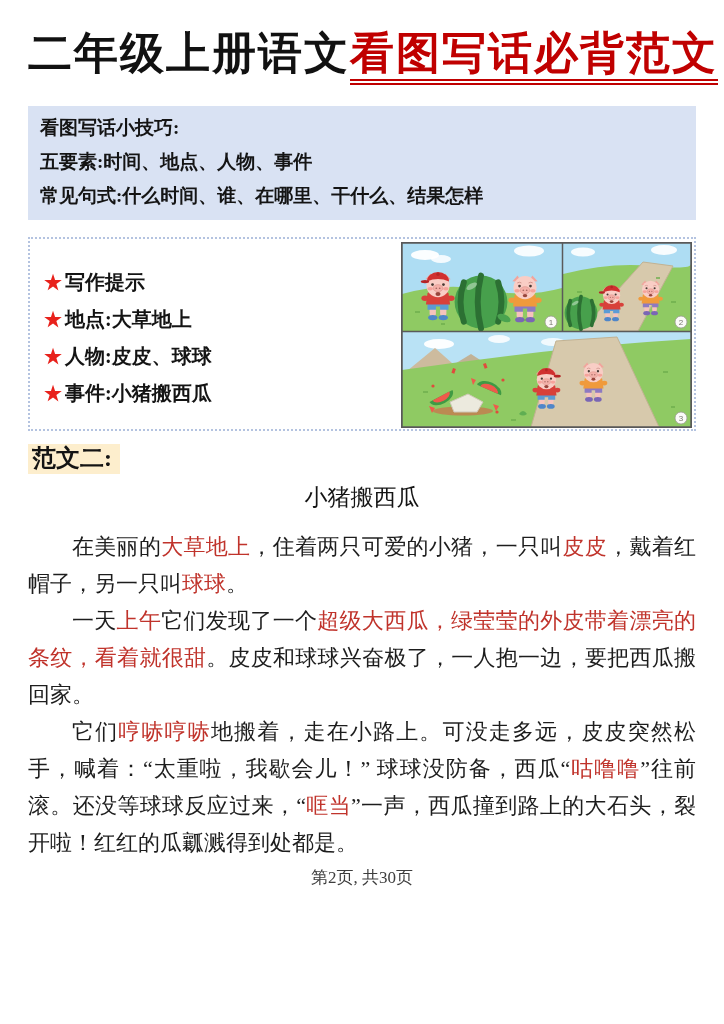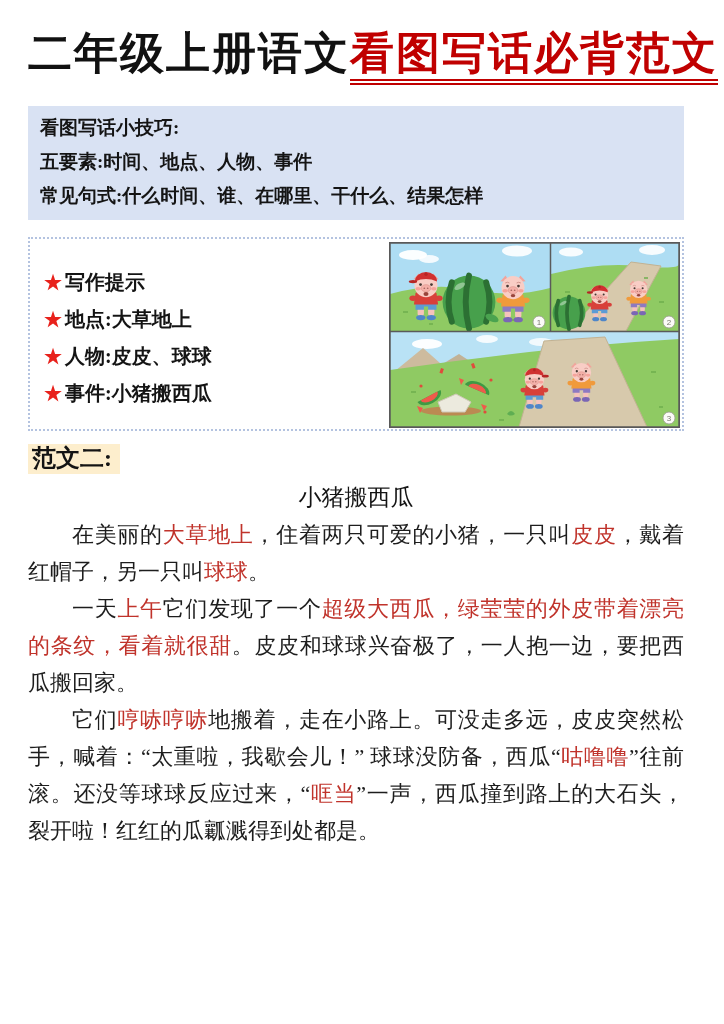--- a/index.html
+++ b/index.html
@@ -9,21 +9,21 @@
     --tips-bg:#d9e2f3;
     --label-bg:#fdeecd;
     --border-dotted:#b4c3e0;
     --ink:#1c1c1c;
   }
   *{margin:0;padding:0;box-sizing:border-box;}
   html,body{background:#ffffff;}
   .page{
     width:724px;height:1024px;
     background:#ffffff;
-    padding:26px 40px 0 28px;
+    padding:26px 28px 0 28px;
     overflow:hidden;
     font-family:"Liberation Serif","DejaVu Serif",serif;
     color:var(--ink);
   }
   
   .title{
     font-size:44px;line-height:56px;font-weight:bold;
     letter-spacing:2px;white-space:nowrap;
   }
   .title .t-black{color:#111;}
@@ -57,21 +57,21 @@
   .essay-label-row{margin-top:13px;}
   .essay-label{
     display:inline-block;background:var(--label-bg);
     font-size:24px;font-weight:bold;line-height:27px;
     padding:1px 8px 2px 4px;color:#141414;
   }
   .essay-title{
     text-align:center;font-size:23px;font-weight:normal;
     margin-top:9px;line-height:30px;color:#141414;
   }
-  .essay-body{margin-top:3px;}
+  .essay-body{margin-top:15px;}
   .para{
     font-size:22px;line-height:37px;
     text-align:justify;text-indent:2em;color:#1d1d1d;
   }
   .para .red{color:var(--accent-red);}
   
   .footer{
     text-align:center;font-size:17px;color:#3d3d3d;margin-top:5px;
   }
 </style>
@@ -257,14 +257,15 @@
   <div class="essay-body">
 
       <p class="para"><span>在美丽的</span><span class="red">大草地上</span><span>，住着两只可爱的小猪，一只叫</span><span class="red">皮皮</span><span>，戴着红帽子，另一只叫</span><span class="red">球球</span><span>。</span></p>
 
       <p class="para"><span>一天</span><span class="red">上午</span><span>它们发现了一个</span><span class="red">超级大西瓜，绿莹莹的外皮带着漂亮的条纹，看着就很甜</span><span>。皮皮和球球兴奋极了，一人抱一边，要把西瓜搬回家。</span></p>
 
       <p class="para"><span>它们</span><span class="red">哼哧哼哧</span><span>地搬着，走在小路上。可没走多远，皮皮突然松手，喊着：“太重啦，我歇会儿！” 球球没防备，西瓜“</span><span class="red">咕噜噜</span><span>”往前滚。还没等球球反应过来，“</span><span class="red">哐当</span><span>”一声，西瓜撞到路上的大石头，裂开啦！红红的瓜瓤溅得到处都是。</span></p>
 
     </div>
 
+  <div class="footer">第2页, 共30页</div>
 
 </div>
 
 </body></html>

